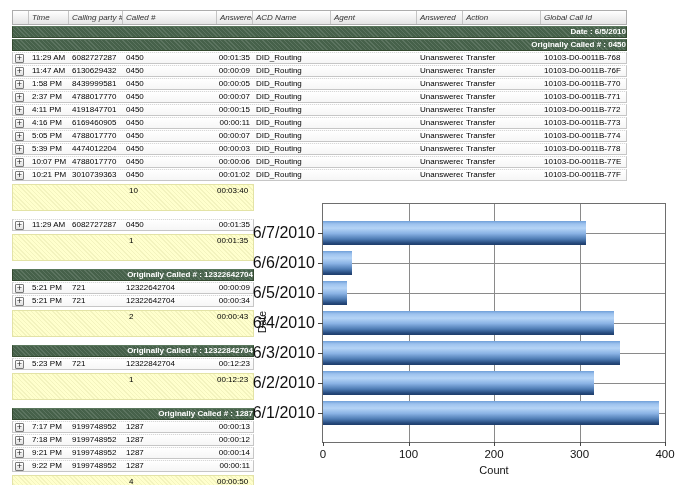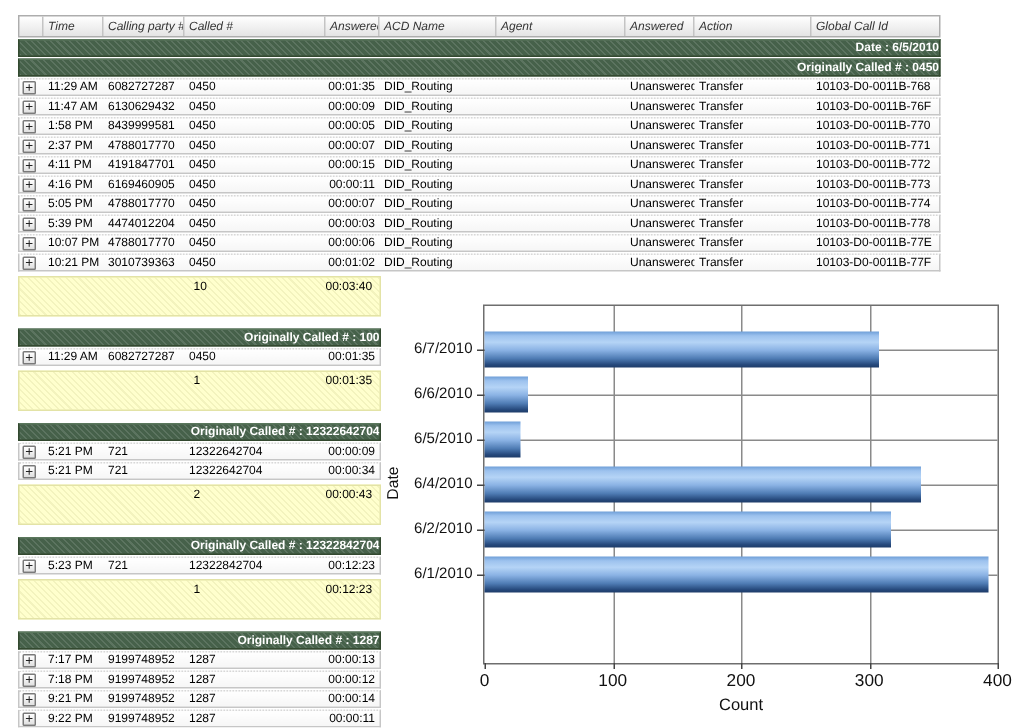--- a/index.html
+++ b/index.html
@@ -61,21 +61,21 @@
   .vgrid{position:absolute;top:0;bottom:0;width:1px;background:#8a8a8a;}
   .band{position:relative;height:30px;}
   .hline{position:absolute;left:0;right:0;top:50%;height:1px;background:#8a8a8a;}
   .cbar{
     position:absolute;left:0;top:3px;height:24px;
     background:linear-gradient(180deg,#6f9fd8 0%,#9dc2ee 12%,#b5d4f6 30%,#8ab2e4 52%,#4f7cb4 75%,#26497c 92%,#1e3c69 100%);
   }
   .ytick{position:absolute;left:-5px;top:50%;width:5px;height:1px;background:#444;}
   .ylab{
     position:absolute;right:calc(100% + 8px);top:50%;transform:translateY(-50%);
-    font-size:10px;color:#111;white-space:nowrap;
+    font-size:16px;color:#111;white-space:nowrap;
   }
   .xtick{position:absolute;top:100%;width:1px;height:4px;background:#444;}
   .xlab{
     position:absolute;top:calc(100% + 6px);transform:translateX(-50%);
     font-size:11.5px;color:#111;white-space:nowrap;
   }
   .x-title{
     position:absolute;left:50%;top:calc(100% + 22px);transform:translateX(-50%);
     font-size:11px;color:#111;
   }
@@ -226,21 +226,20 @@
         </div>
         <div class="summary">
           <div></div>
           <div></div>
           <div></div>
           <div class="cnt">10</div>
           <div class="dur">00:03:40</div>
         </div>
       </div>
       <div class="mini">
-        <div class="bar narrow">Originally Called # : 100</div>
         <div class="row narrow">
           <div class="expand">+</div>
           <div class="cell">11:29 AM</div>
           <div class="cell">6082727287</div>
           <div class="cell">0450</div>
           <div class="cell dur">00:01:35</div>
         </div>
         <div class="summary">
           <div></div>
           <div></div>
@@ -354,20 +353,26 @@
         <div class="hline"></div>
         <div class="cbar" style="width: 7%;"></div>
         <div class="ytick"></div>
         <div class="ylab">6/5/2010</div>
       </div>
       <div class="band">
         <div class="hline"></div>
         <div class="cbar" style="width: 85%;"></div>
         <div class="ytick"></div>
         <div class="ylab">6/4/2010</div>
+      </div>
+      <div class="band">
+        <div class="hline"></div>
+        <div class="cbar" style="width: 86.75%;"></div>
+        <div class="ytick"></div>
+        <div class="ylab">6/3/2010</div>
       </div>
       <div class="band">
         <div class="hline"></div>
         <div class="cbar" style="width: 79.25%;"></div>
         <div class="ytick"></div>
         <div class="ylab">6/2/2010</div>
       </div>
       <div class="band">
         <div class="hline"></div>
         <div class="cbar" style="width: 98.25%;"></div>

